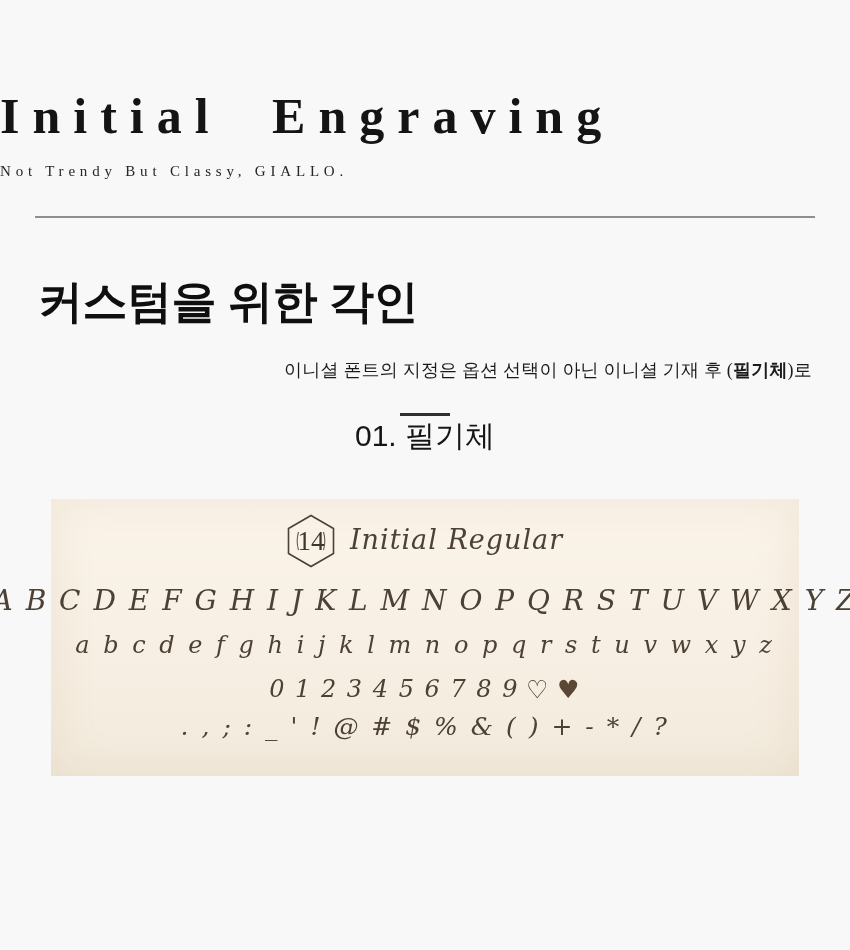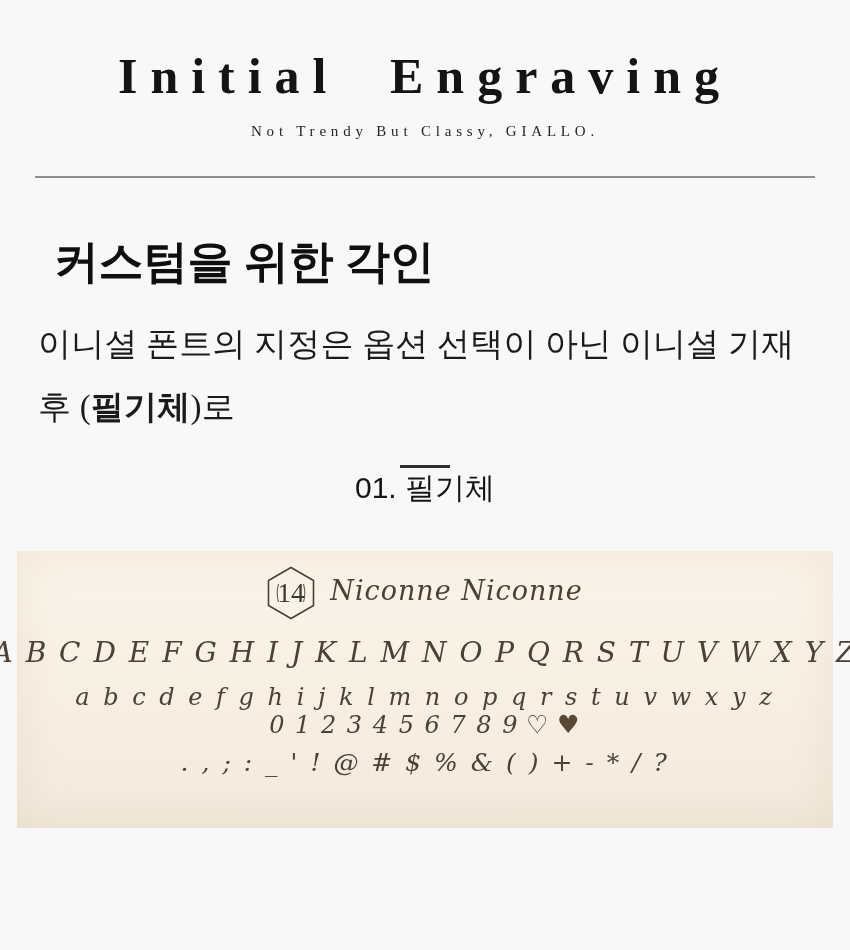--- a/index.html
+++ b/index.html
@@ -6,21 +6,21 @@
   html,body { margin:0; padding:0; }
   body {
     width:850px; height:950px; overflow:hidden;
     background:#f8f8f8;
     font-family:"Liberation Sans", sans-serif;
     color:#111;
   }
   .page { width:850px; height:950px; position:relative; }
 
   
-  .hero { padding-top:44px; text-align:center; }
+  .hero { padding-top:84px; }
   .hero-title {
     margin:0;
     font-family:"Liberation Serif", serif;
     font-weight:700;
     font-size:50px;
     line-height:1.3;
     letter-spacing:0.26em;
     word-spacing:0.5em;
     color:#141414;
     white-space:nowrap;
@@ -33,49 +33,50 @@
     color:#262626;
     white-space:nowrap;
   }
 
   
   .divider { border:none; height:2px; background:#8e8e8e; margin:36px 35px 0 35px; }
 
   
   .intro { margin:56px 38px 0 38px; }
   .intro-heading {
-    margin:16px;
+    margin:0;
     font-size:45px;
     font-weight:700;
     line-height:1.25;
     color:#0f0f0f;
     letter-spacing:-0.5px;
   }
   .intro-body {
     margin:23px 0 0 0;
     font-family:"Liberation Serif","DejaVu Serif", serif;
-    font-size:33px;
+    font-size:18px;
     line-height:1.9;
     color:#1b1b1b;
     letter-spacing:0.2px;
+    text-align:right;
   }
   .intro-body strong { font-weight:700; }
 
   
   .sec-dash { width:50px; height:3px; background:#2f2f2f; margin:26px auto 0 auto; }
   .sec-label {
     text-align:center;
     font-size:30px;
     color:#151515;
   }
 
   
   .specimen {
     margin:42px auto 0 auto;
-    width:816px; height:277px;
+    width:748px; height:277px;
     background:linear-gradient(180deg,#fbf4ea 0%, #f7efe3 55%, #f2eadc 100%);
     box-shadow: inset 0 0 46px rgba(178,148,108,0.14);
     display:flex; flex-direction:column; align-items:center;
     padding-top:15px;
     color:#4c4134;
   }
   .spec-head { display:flex; align-items:center; gap:15px; height:54px; }
   .hex { width:48px; height:54px; display:block; }
   .hex polygon { fill:none; stroke:#4c4134; stroke-width:1.6; }
   .hex .bkt { fill:none; stroke:#4c4134; stroke-width:1.1; opacity:0.85; }
@@ -94,21 +95,21 @@
     padding-bottom:4px;
   }
   .row {
     font-family:"DejaVu Serif", serif;
     font-style:italic;
     white-space:nowrap;
     color:#4c4134;
   }
   .row-upper { margin-top:16px; font-size:28px; letter-spacing:2px; }
   .row-lower { margin-top:14px; font-size:24px; letter-spacing:3px; }
-  .row-num   { margin-top:0; font-size:24px; letter-spacing:1.5px; display:flex; align-items:center; gap:7px; }
+  .row-num   { margin-top:16px; font-size:24px; letter-spacing:1.5px; display:flex; align-items:center; gap:7px; }
   .heart { font-style:normal; font-family:"DejaVu Sans", sans-serif; font-size:25px; line-height:1; }
   .heart-outline { color:#403629; }
   .heart-filled  { color:#5a4736; }
   .row-punct { margin-top:9px; font-size:25px; letter-spacing:2.5px; }
 </style>
 </head>
 <body>
 
 <div class="page">
 
@@ -128,21 +129,21 @@
   <div class="sec-label">01. 필기체</div>
 
   <figure class="specimen">
     <div class="spec-head">
       <svg class="hex" viewBox="0 0 48 54" aria-hidden="true">
         <polygon points="24,1.5 46.5,14.5 46.5,39.5 24,52.5 1.5,39.5 1.5,14.5"></polygon>
         <path class="bkt" d="M11.5,18 q-2.6,9 0,18"></path>
         <path class="bkt" d="M36.5,18 q2.6,9 0,18"></path>
         <text x="24" y="36">14</text>
       </svg>
-      <div class="spec-name">Niconne Niconne</div>
+      <div class="spec-name">Initial Regular</div>
     </div>
 
     <div class="row row-upper">A B C D E F G H I J K L M N O P Q R S T U V W X Y Z</div>
     <div class="row row-lower">a b c d e f g h i j k l m n o p q r s t u v w x y z</div>
 
     <div class="row row-num">
       <span>0 1 2 3 4 5 6 7 8 9</span>
       <span class="heart heart-outline">♡</span>
       <span class="heart heart-filled">♥</span>
     </div>

